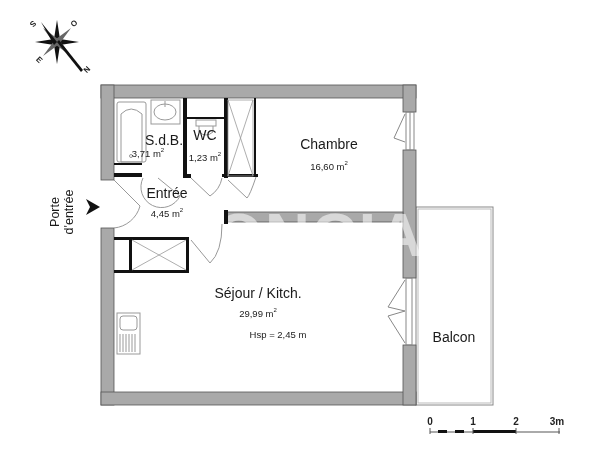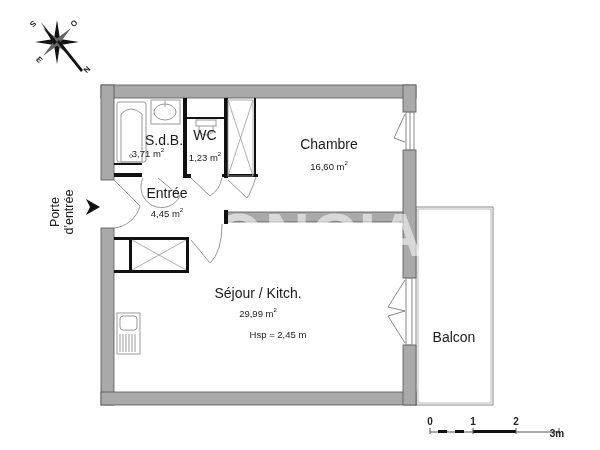--- a/index.html
+++ b/index.html
@@ -188,13 +188,13 @@
 
 <div class="lbl room-name" style="left:258px; top:293px;">Séjour / Kitch.</div>
 <div class="lbl room-area" style="left:258px; top:313px;"><span>29,99 m</span><sup>2</sup></div>
 <div class="lbl hsp" style="left:258px; top:334px;">Hsp = 2,45 m</div>
 
 <div class="lbl room-name" style="left:454px; top:306px;margin-top:31px;">Balcon</div>
 
 <div class="scale-lbl" style="left:430px; top:416px;">0</div>
 <div class="scale-lbl" style="left:473px; top:416px;">1</div>
 <div class="scale-lbl" style="left:516px; top:416px;">2</div>
-<div class="scale-lbl" style="left:557px; top:416px;margin-top:12px;">3m</div>
+<div class="scale-lbl" style="left:557px; top:416px;">3m</div>
 
 </body></html>

